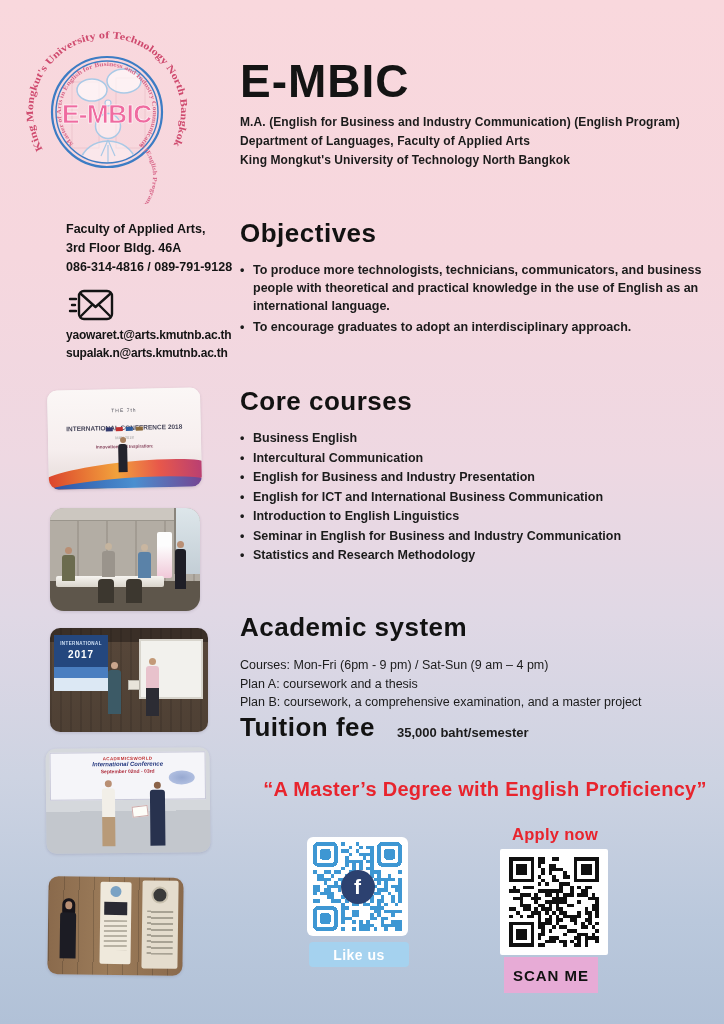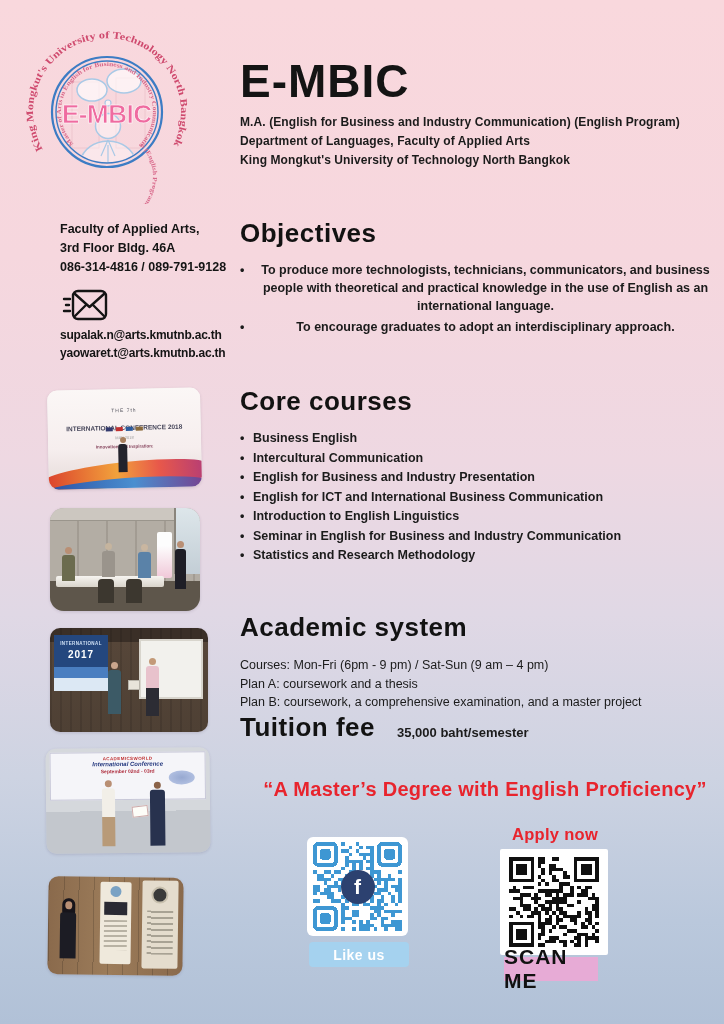--- a/index.html
+++ b/index.html
@@ -8,31 +8,31 @@
     font-family:"Liberation Sans",sans-serif;color:#1b1b1b;
     background:linear-gradient(180deg,#f9d8dd 0%,#f6d7de 25%,#eed8e2 45%,#e0d8e5 60%,#cdd3e2 76%,#bac8dc 90%,#b1c1d7 100%);
   }
   
   .logo{position:absolute;left:12px;top:14px;width:190px;height:190px;}
   
   .header{position:absolute;left:240px;top:56px;width:480px;}
   .header .title{font-size:46px;font-weight:bold;letter-spacing:1px;color:#141414;line-height:1.1;}
   .header .subs{margin-top:6px;font-size:12px;font-weight:bold;line-height:19px;color:#1b1b1b;letter-spacing:.1px;}
   
-  .contact{position:absolute;left:60px;top:220px;width:195px;font-size:12.5px;font-weight:bold;line-height:19px;color:#141414;}
+  .contact{position:absolute;left:66px;top:220px;width:195px;font-size:12.5px;font-weight:bold;line-height:19px;color:#141414;}
   .mail-icon{margin:11px 0 5px 2px;display:block;}
   .emails{font-size:12px;line-height:17.5px;letter-spacing:-.2px;}
   
   .sec{position:absolute;left:240px;width:478px;}
   .sec-h{font-size:26px;font-weight:bold;letter-spacing:.5px;color:#121212;}
   ul.dots{list-style:none;margin:12px 0 0;padding:0;font-size:12.5px;font-weight:bold;}
   ul.dots li{position:relative;padding-left:13px;}
   ul.dots li::before{content:"\2022";position:absolute;left:0;top:0;}
   #objectives{top:218px;}
-  #objectives li{line-height:18px;margin-bottom:3px;text-align:center;}
+  #objectives li{line-height:18px;margin-bottom:3px;}
   #core{top:386px;}
   #core li{line-height:19.5px;}
   #academic{top:590px;margin-top:22px;}
   #academic .lines{margin-top:13px;font-size:12.5px;font-weight:normal;line-height:18.5px;}
   #tuition{top:712px;display:flex;align-items:flex-start;}
   #tuition .fee{margin-left:22px;padding-top:13px;font-size:13px;font-weight:bold;}
   .tagline{position:absolute;left:250px;top:778px;width:470px;text-align:center;
            font-size:20px;font-weight:bold;color:var(--accent-red,#e8242d);letter-spacing:.3px;}
   
   .fb-qr{position:absolute;left:307px;top:837px;width:101px;height:99px;background:#fff;border-radius:6px;padding:5px;box-sizing:border-box;}
@@ -40,22 +40,22 @@
   .fb-circle{position:absolute;left:50%;top:50%;width:34px;height:34px;margin:-17px 0 0 -17px;border-radius:50%;
              background:var(--fb-navy,#2c4170);color:#fff;font-weight:bold;font-size:21px;
              display:flex;align-items:center;justify-content:center;}
   .like-btn{position:absolute;left:309px;top:942px;width:100px;height:25px;background:var(--like-bg,#a5d2ef);
             border-radius:4px;color:#fff;font-weight:bold;font-size:14px;letter-spacing:.5px;
             display:flex;align-items:center;justify-content:center;}
   .apply-now{position:absolute;left:495px;top:825px;width:120px;text-align:center;
              color:var(--accent-red,#e8242d);font-weight:bold;font-size:16.5px;letter-spacing:.3px;}
   .black-qr{position:absolute;left:500px;top:849px;width:108px;height:106px;background:#fff;border-radius:2px;padding:8px;box-sizing:border-box;}
   .black-qr svg{width:100%;height:100%;shape-rendering:crispEdges;}
-  .scan-btn{position:absolute;left:504px;top:957px;width:94px;height:24px;background:var(--scan-bg,#e7abd6);
-            color:#111;font-weight:bold;font-size:21px;letter-spacing:1px;
+  .scan-btn{position:absolute;left:504px;top:957px;width:94px;height:36px;background:var(--scan-bg,#e7abd6);
+            color:#111;font-weight:bold;font-size:15px;letter-spacing:1px;
             display:flex;align-items:center;justify-content:center;}
   
   .photo{position:absolute;border-radius:10px;overflow:hidden;box-shadow:0 1px 3px rgba(80,60,90,.18);}
   .photo *{position:absolute;}
   .fig .h{position:relative;width:7px;height:7px;border-radius:50%;background:#b98f74;margin:0 auto;}
   .fig .b{position:relative;width:13px;height:26px;border-radius:3px 3px 0 0;margin-top:1px;}
   
   #ph1{left:48px;top:389px;width:153px;height:99px;transform:rotate(-1.2deg);background:#f7f4f2;}
   #ph1 .bd{inset:0;background:linear-gradient(180deg,#fbf7f6 0%,#f6eeee 60%,#eee5e4 78%,#e6e0da 100%);}
   #ph1 .txt{top:9px;left:0;right:0;text-align:center;color:#55555f;}
@@ -175,22 +175,22 @@
     <div>086-314-4816 / 089-791-9128</div>
     <svg class="mail-icon" width="46" height="34" viewBox="0 0 46 34">
       <g fill="none" stroke="#141414" stroke-width="2.4" stroke-linecap="round" stroke-linejoin="round">
         <rect x="11" y="3" width="33" height="28" rx="5"></rect>
         <path d="M13 6 L27.5 19 L42 6"></path>
         <path d="M13 28 L24 17 M42 28 L31 17"></path>
         <path d="M2 11 L8 11 M4 17 L7 17 M2 23 L8 23"></path>
       </g>
     </svg>
     <div class="emails">
+      <div>yaowaret.t@arts.kmutnb.ac.th</div>
       <div>supalak.n@arts.kmutnb.ac.th</div>
-      <div>yaowaret.t@arts.kmutnb.ac.th</div>
     </div>
   </div>
 
   <div class="sec" id="objectives">
     <div class="sec-h">Objectives</div>
     <ul class="dots">
       <li>To produce more technologists, technicians, communicators, and business people with theoretical and practical knowledge in the use of English as an international language.</li>
       <li>To encourage graduates to adopt an interdisciplinary approach.</li>
     </ul>
   </div>

